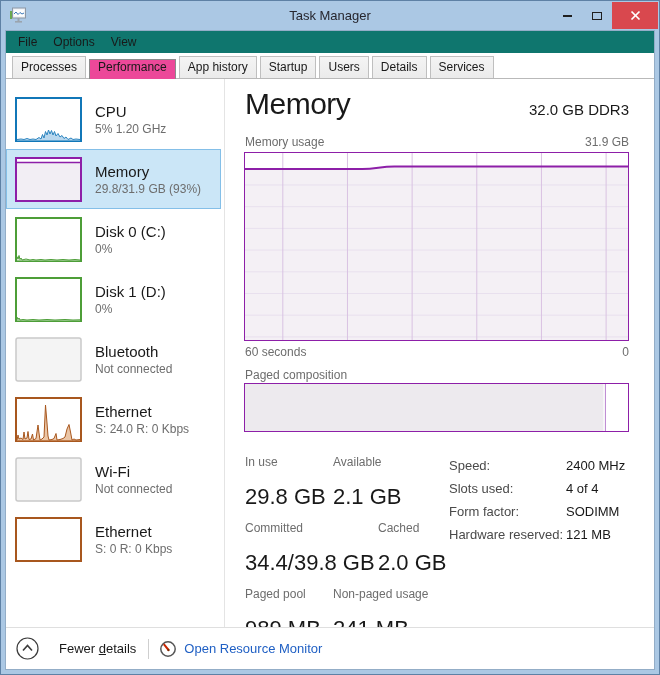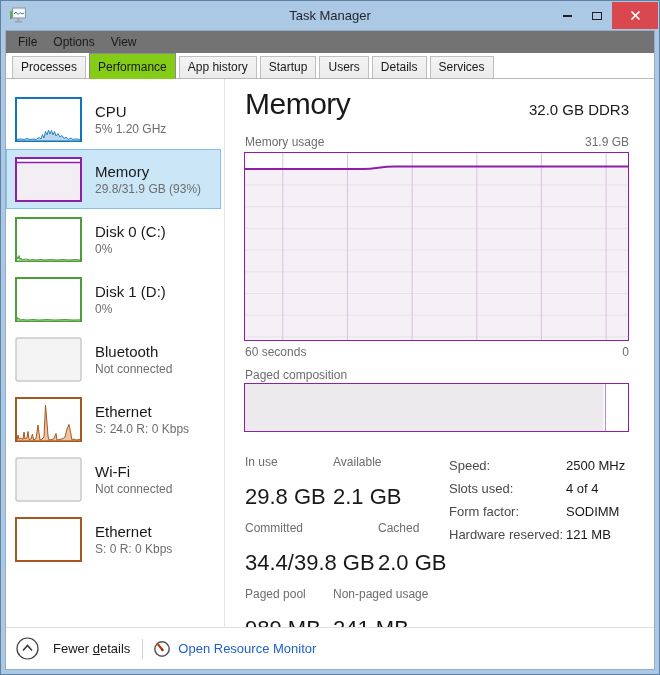--- a/index.html
+++ b/index.html
@@ -12,26 +12,26 @@
   .title { position:absolute; left:0; right:0; top:0; height:29px; line-height:29px; text-align:center; font-size:13px; color:#26262e; }
   .winbtns { position:absolute; right:1px; top:1px; display:flex; height:27px; }
   .wbtn { width:30px; height:27px; display:flex; align-items:center; justify-content:center; }
   .wbtn-close { width:46px; background:#d9484e; }
   .glyph-min { width:9px; height:2px; background:#1f1f1f; }
   .glyph-max { width:10px; height:8px; border:1.5px solid #1f1f1f; background:transparent; }
 
   
   .client { position:absolute; left:4px; right:4px; top:29px; bottom:4px; background:#fff; border:1px solid #93adc7; overflow:hidden; }
 
-  .menubar { position:absolute; top:0; left:0; right:0; height:22px; display:flex; align-items:center; padding-left:4px; background:#737373; }
+  .menubar { position:absolute; top:0; left:0; right:0; height:22px; display:flex; align-items:center; padding-left:4px; background:#0f766e; }
   .menu-item { font-size:12px; color:#191919; padding:3px 8px; cursor:default; }
 
   .tabstrip { position:absolute; top:22px; left:0; right:0; height:26px; display:flex; align-items:flex-end; padding-left:6px; border-bottom:1px solid #b9b9b9; }
   .tab { font-size:12px; color:#191919; background:linear-gradient(#f4f4f4,#ebebeb); border:1px solid #bfbfbf; border-bottom:none; padding:3px 8px 4px 8px; margin-right:3px; white-space:nowrap; }
-  .tab.active { background:#84cc16; border-color:#8c8c8c; margin-bottom:-1px; padding-top:6px; padding-bottom:5px; z-index:2; }
+  .tab.active { background:#ec4899; border-color:#8c8c8c; margin-bottom:-1px; padding-top:0; padding-bottom:5px; z-index:2; }
 
   
   .sidebar { position:absolute; left:0; top:48px; width:219px; bottom:42px; border-right:1px solid #e4e4e4; padding-top:10px; }
   .side-item { height:60px; display:flex; align-items:center; padding-left:8px; border:1px solid transparent; margin-right:3px; }
   .side-item.selected { background:#cbe6f7; border-color:#84bfe8; }
   .thumb { width:67px; height:45px; margin-right:13px; flex:none; }
   .side-name { font-size:15px; color:#191919; line-height:19px; }
   .side-detail { font-size:12px; color:#6d6d6d; line-height:16px; }
 
   
@@ -57,21 +57,21 @@
   .stat-label { font-size:12px; color:#6d6d6d; margin-bottom:3px; white-space:nowrap; }
   .stat-value { font-size:22px; color:#191919; white-space:nowrap; }
 
   .stats-right { position:absolute; top:379px; left:205px; }
   .kv-row { display:flex; height:23px; align-items:flex-start; }
   .kv-label { width:117px; font-size:13px; color:#4a4a4a; white-space:nowrap; }
   .kv-value { font-size:13px; color:#191919; white-space:nowrap; }
 
   
   .footer { position:absolute; left:0; right:0; bottom:0; height:42px; border-top:1px solid #dfdfdf; display:flex; align-items:center; padding-left:10px; background:#fff; }
-  .fewer-btn { display:flex; align-items:center; gap:14px; font-size:13px; color:#191919; cursor:default; }
+  .fewer-btn { display:flex; align-items:center; gap:20px; font-size:13px; color:#191919; cursor:default; }
   .u { text-decoration:underline; }
   .vsep { width:1px; height:20px; background:#cfcfcf; margin:0 10px 0 12px; }
   .rm-link { display:flex; align-items:center; gap:7px; font-size:13px; color:#2060c4; cursor:pointer; }
 </style>
 </head>
 <body>
 
 <div class="window">
 
   <div class="titlebar">
@@ -288,21 +288,21 @@
           <div class="stat-group">
             <div class="stat-label">Non-paged usage</div>
             <div class="stat-value">241 MB</div>
           </div>
         </div>
       </div>
 
       <div class="stats-right">
         <div class="kv-row">
           <div class="kv-label">Speed:</div>
-          <div class="kv-value">2500 MHz</div>
+          <div class="kv-value">2400 MHz</div>
         </div>
         <div class="kv-row">
           <div class="kv-label">Slots used:</div>
           <div class="kv-value">4 of 4</div>
         </div>
         <div class="kv-row">
           <div class="kv-label">Form factor:</div>
           <div class="kv-value">SODIMM</div>
         </div>
         <div class="kv-row">

